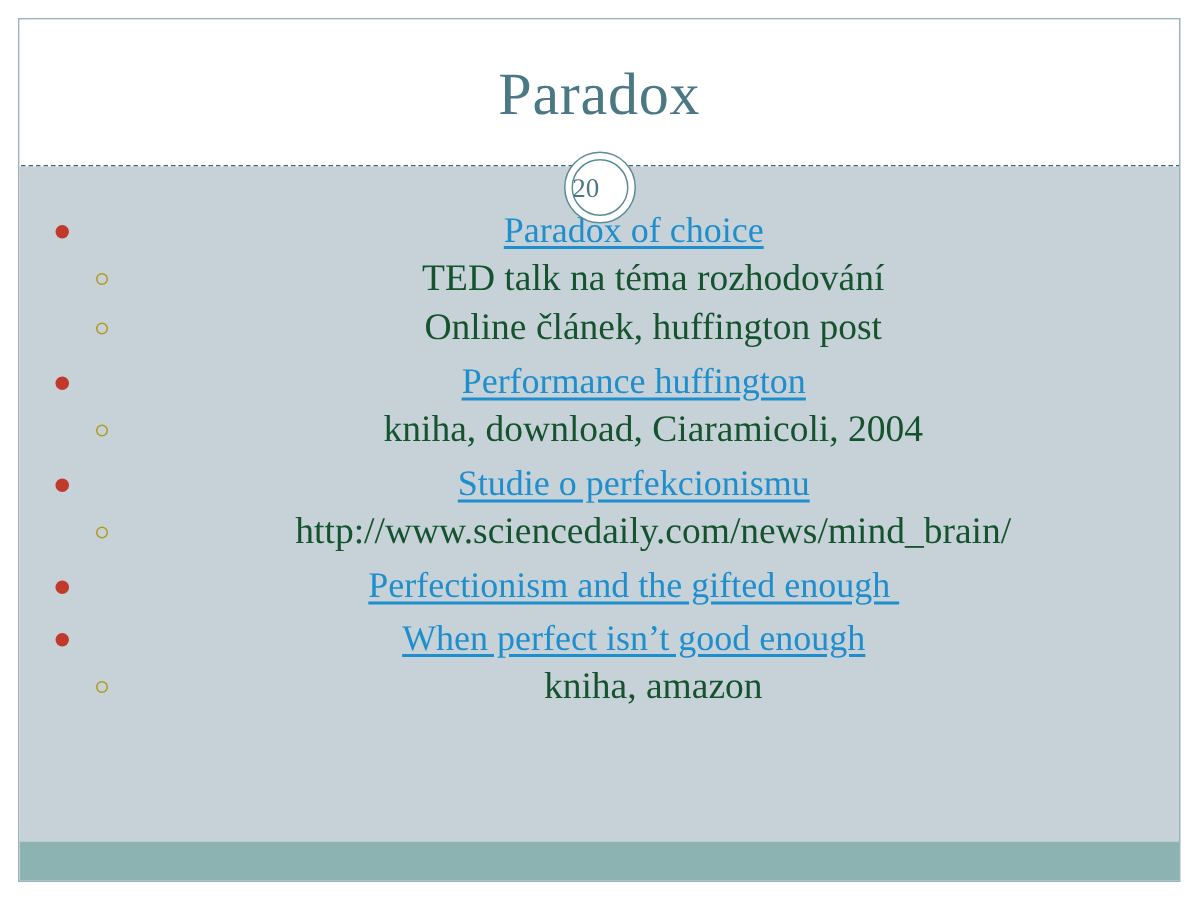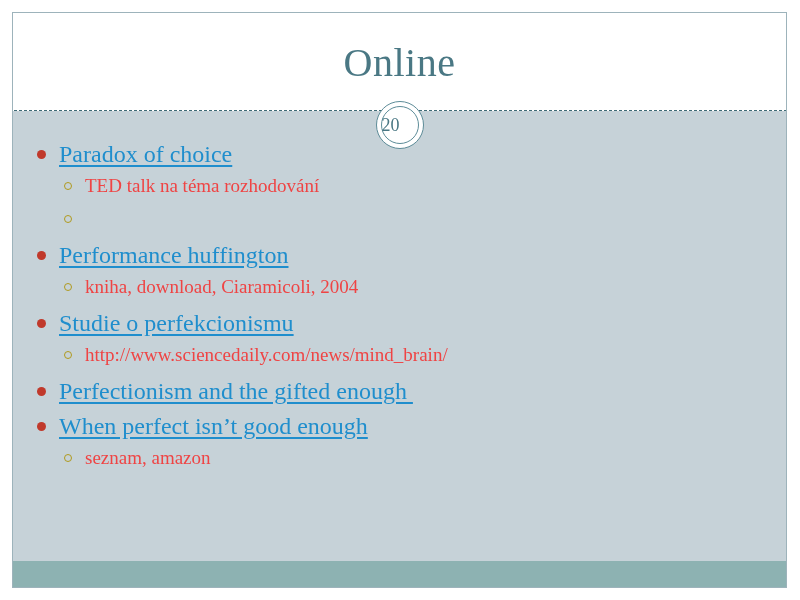--- a/index.html
+++ b/index.html
@@ -117,21 +117,21 @@
   .list {
     position: absolute;
     left: 0;
     top: 98px;
     width: 100%;
     z-index: 4;
     padding: 26px 0 0 0;
     margin: 0;
   }
 
-  .item-block { margin: 0; padding: 0; }
+  .item-block { margin: 0; padding: 0; text-align: center; }
 
   .main-item {
     position: relative;
     padding-left: 46px;
     margin: 0 0 1px 0;
     height: 34px;
     line-height: 34px;
     white-space: nowrap;
   }
   .main-bullet {
@@ -165,32 +165,32 @@
     left: 51px;
     top: 10px;
     width: 8px;
     height: 8px;
     border-radius: 50%;
     border: 1.5px solid #b09a1e;
     box-sizing: border-box;
     background: transparent;
   }
   .sub-text {
-    font-size: 19px;
-    color: #ef4444;
+    font-size: 25px;
+    color: #14532d;
     white-space: pre;
   }
 </style>
 </head>
 <body>
 
 <div class="slide">
 
   <div class="header">
-    <div class="slide-title">Online</div>
+    <div class="slide-title">Paradox</div>
   </div>
 
   <div class="divider"></div>
 
   <div class="body-area"></div>
   <div class="footer-band"></div>
 
   <div class="page-badge">
     <div class="page-badge-inner">
       <span class="page-number">20</span>
@@ -206,20 +206,21 @@
       </div>
       <div class="sub-item">
         <span class="sub-bullet"></span>
         <span class="sub-text">TED talk na téma rozhodování</span>
       </div>
     </div>
 
     <div class="item-block">
       <div class="sub-item">
         <span class="sub-bullet"></span>
+        <span class="sub-text">Online článek, huffington post</span>
       </div>
     </div>
 
     <div class="item-block">
       <div class="main-item">
         <span class="main-bullet"></span>
         <span class="main-link">Performance huffington</span>
       </div>
       <div class="sub-item">
         <span class="sub-bullet"></span>
@@ -245,18 +246,18 @@
       </div>
     </div>
 
     <div class="item-block">
       <div class="main-item">
         <span class="main-bullet"></span>
         <span class="main-link">When perfect isn’t good enough</span>
       </div>
       <div class="sub-item">
         <span class="sub-bullet"></span>
-        <span class="sub-text">seznam, amazon</span>
+        <span class="sub-text">kniha, amazon</span>
       </div>
     </div>
 
   </div>
 </div>
 
 </body></html>

